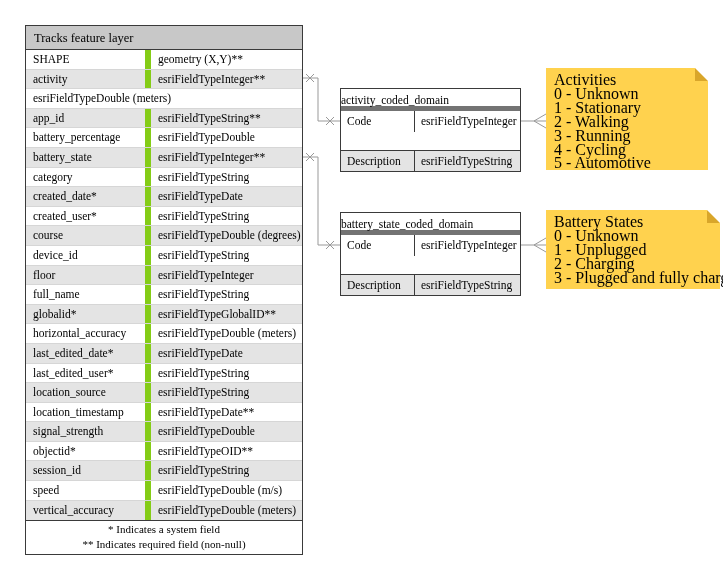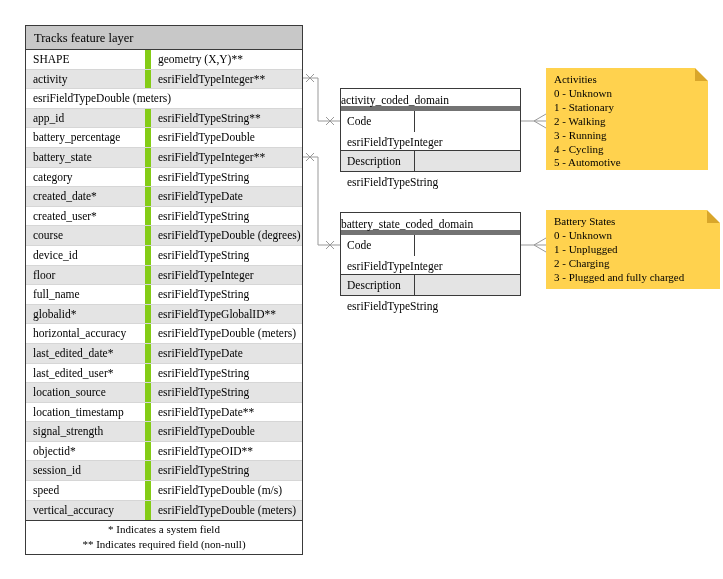--- a/index.html
+++ b/index.html
@@ -16,28 +16,28 @@
   .trow.alt { background:var(--alt-bg,#e4e4e4); }
   .trow:last-child { border-bottom:none; }
   .trow .c1 { width:125px; padding-left:7px; border-right:6px solid #84cc16; white-space:nowrap; overflow:hidden; }
   .trow .c2 { flex:1; padding-left:7px; white-space:nowrap; overflow:hidden; }
   .t-foot { border-top:1px solid #3a3a3a; text-align:center; font-size:11px; padding:1px 0 2px; background:#fff; }
   .t-foot div { line-height:15px; }
 
   
   .domain-table { position:absolute; width:181px; background:#fff; border:1px solid #3a3a3a; font-size:11.5px; }
   .d-title { height:22px; line-height:22px; text-align:left; border-bottom:5px solid #737373; background:#fff; }
-  .drow { display:flex; height:21px; line-height:21px; background:#fff;flex-direction:column; }
+  .drow { display:flex; height:21px; line-height:21px; background:#fff; }
   .drow.alt { background:var(--alt-bg,#e4e4e4); }
   .drow + .drow { border-top:1px solid #3a3a3a;margin-top:18px; }
   .drow .c1 { width:74px; padding-left:6px; border-right:1px solid #3a3a3a; white-space:nowrap; }
   .drow .c2 { flex:1; padding-left:6px; white-space:nowrap; }
 
   
-  .note { position:absolute; background:var(--note-bg,#ffd24e); padding:5px 8px 0; font-size:11px; line-height:13.9px; }
+  .note { position:absolute; background:var(--note-bg,#ffd24e); padding:5px 8px 0; font-size:16px; line-height:13.9px; }
   .note::before { content:""; position:absolute; top:0; right:0; width:0; height:0;
     border-style:solid; border-width:0 13px 13px 0;
     border-color:#fff #fff var(--note-fold,#d9a62a) var(--note-fold,#d9a62a); }
   .note .note-line { white-space:nowrap; }
 
   #activities-note { left:546px; top:68px; width:162px; height:102px; }
   #battery-note    { left:546px; top:210px; width:174px; height:79px; }
   #activity-domain { left:340px; top:88px; }
   #battery-domain  { left:340px; top:212px; }
 </style>

